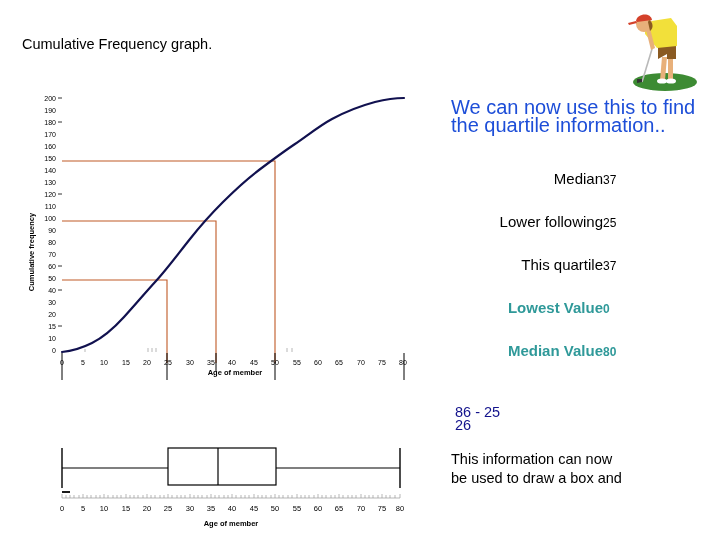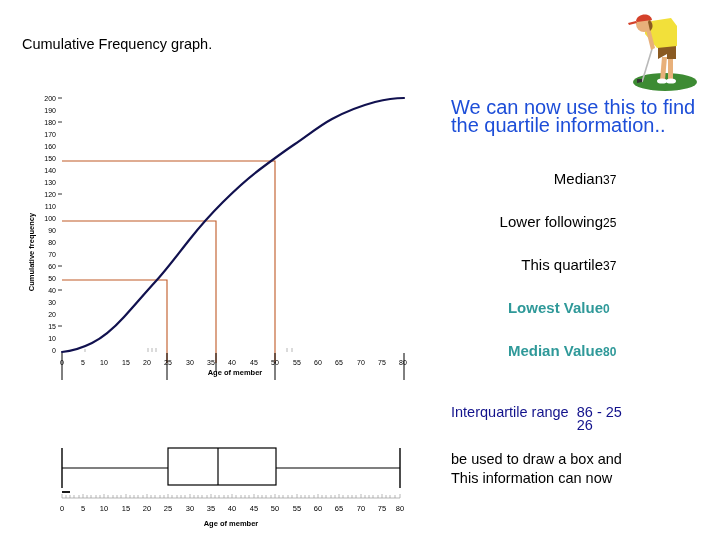--- a/index.html
+++ b/index.html
@@ -280,27 +280,26 @@
       <span class="stat-label">Lowest Value</span>
       <span class="stat-value">0</span>
     </div>
     <div class="stat-row teal">
       <span class="stat-label">Median Value</span>
       <span class="stat-value">80</span>
     </div>
   </div>
 
   <div id="iqr-row">
-    <span>Interquartile range</span>
     <span>&nbsp;</span><span id="iqr-overlap"><span id="iqr-answer">26</span></span><span>86 - 25</span>
   </div>
 
   <div id="closing-text">
+    <div>This information can now</div>
     <div>be used to draw a box and</div>
-    <div>This information can now</div>
   </div>
 
   <div id="boxplot">
     <svg width="440" height="110" viewBox="0 0 440 110">
 
       <line x1="62" y1="40" x2="400" y2="40" stroke="#000" stroke-width="1.2"></line>
 
       <line x1="62" y1="20" x2="62" y2="60" stroke="#000" stroke-width="1.4"></line>
 
       <line x1="400" y1="20" x2="400" y2="60" stroke="#000" stroke-width="1.4"></line>

